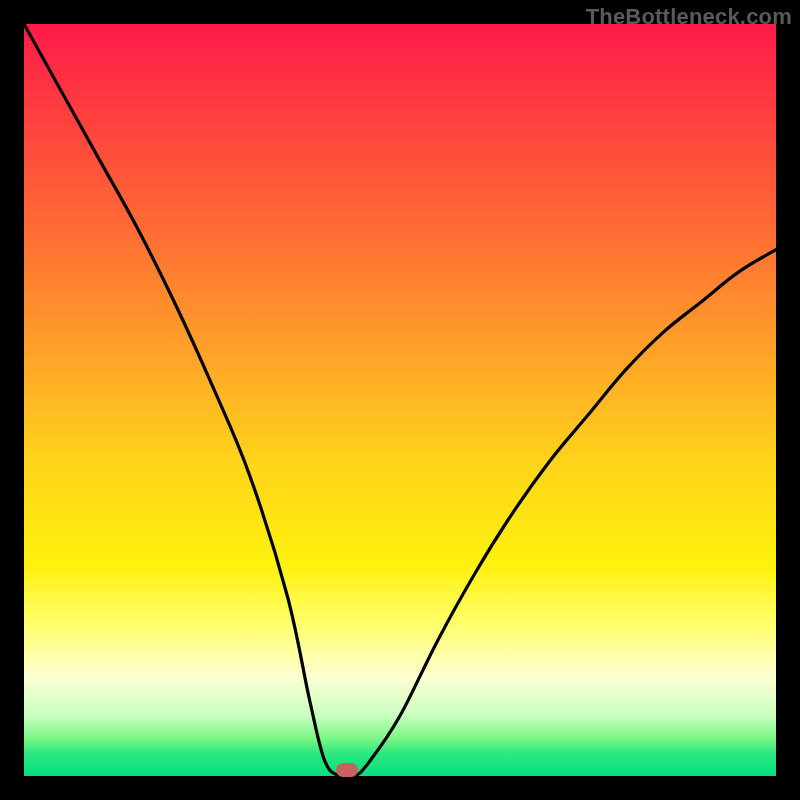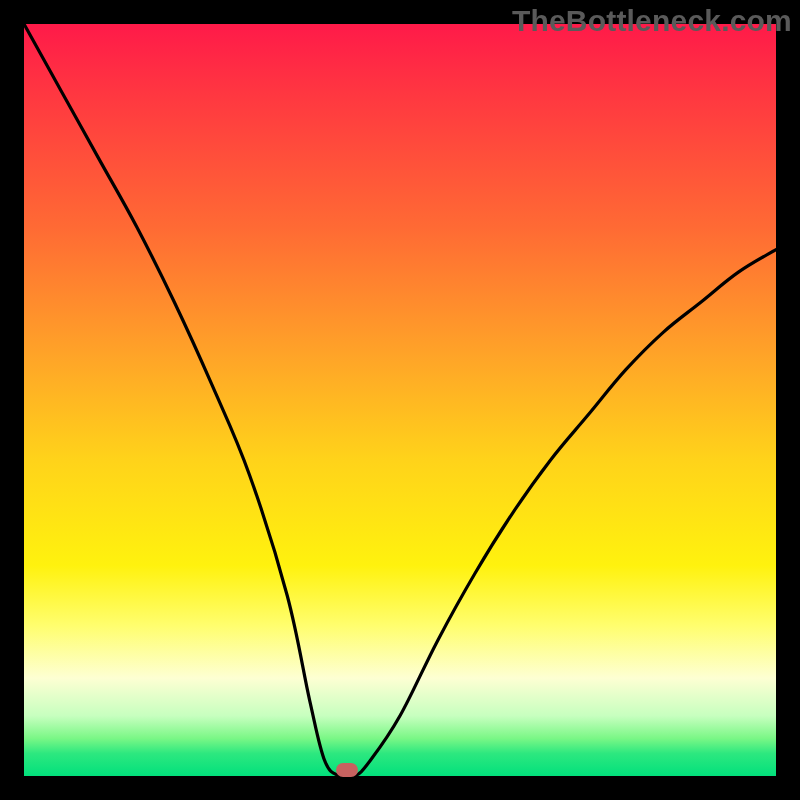--- a/index.html
+++ b/index.html
@@ -39,21 +39,21 @@
       #7af786 95%,
       #2de87f 97%,
       #02e07c 100%
     );
   }
   .branding {
     position: absolute;
     top: 4px;
     right: 8px;
     color: #5a5a5a;
-    font-size: 30px;
+    font-size: 22px;
     font-weight: 600;
     letter-spacing: 0.2px;
   }
   svg.curve {
     position: absolute;
     left: 0;
     top: 0;
     width: 752px;
     height: 752px;
   }

